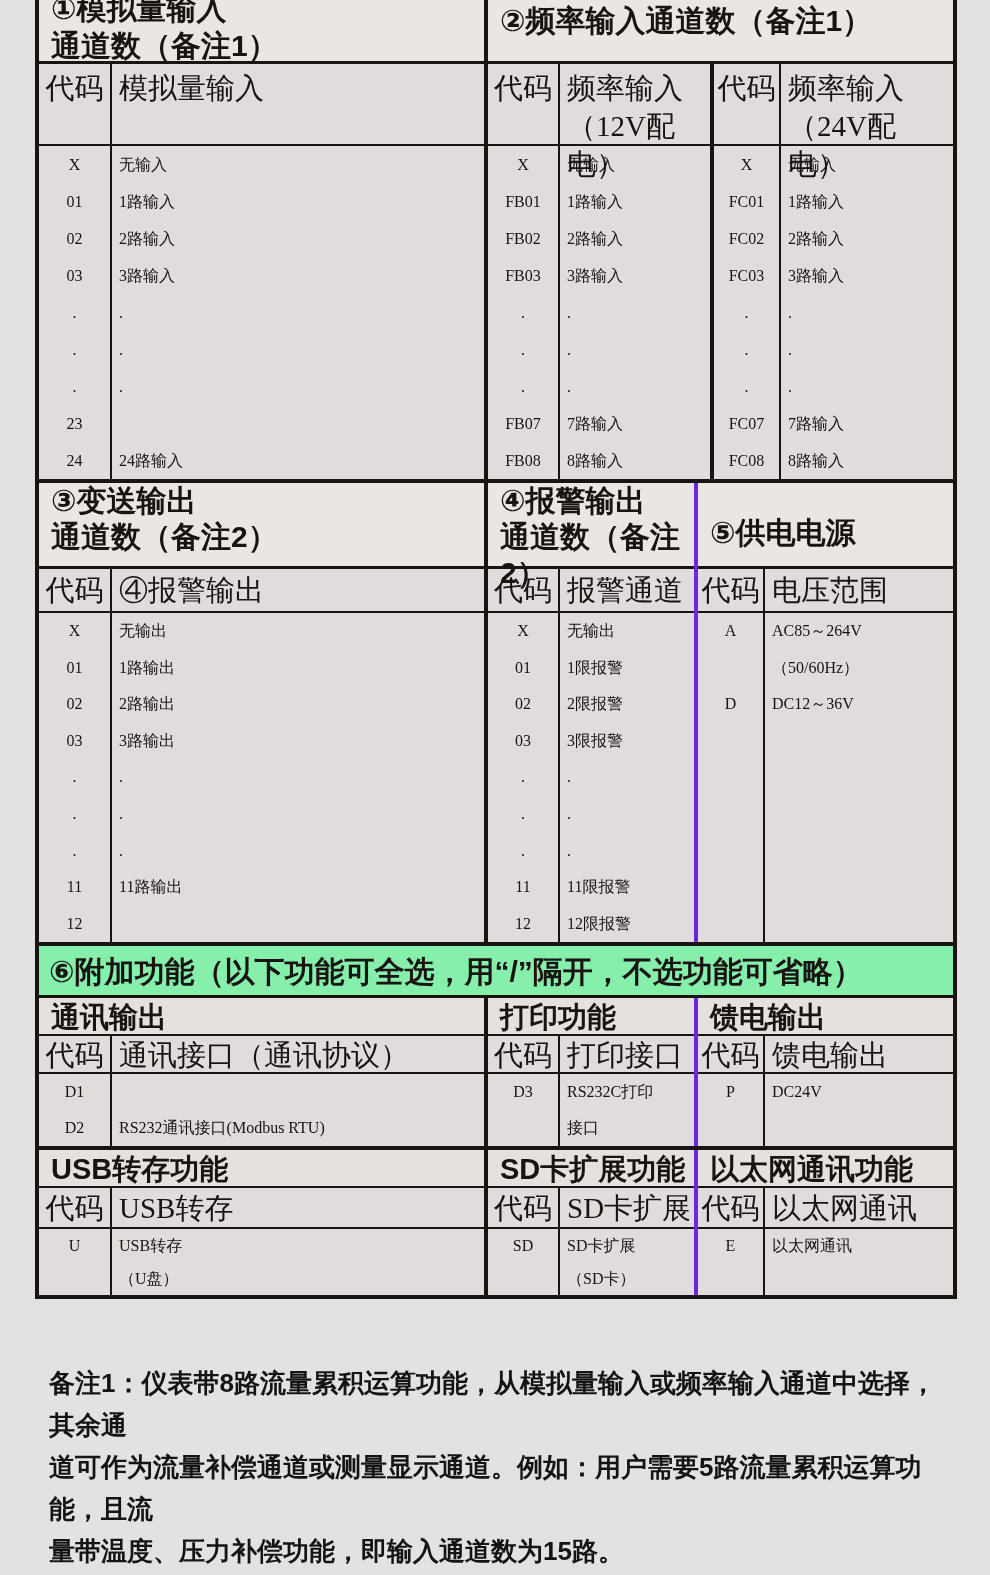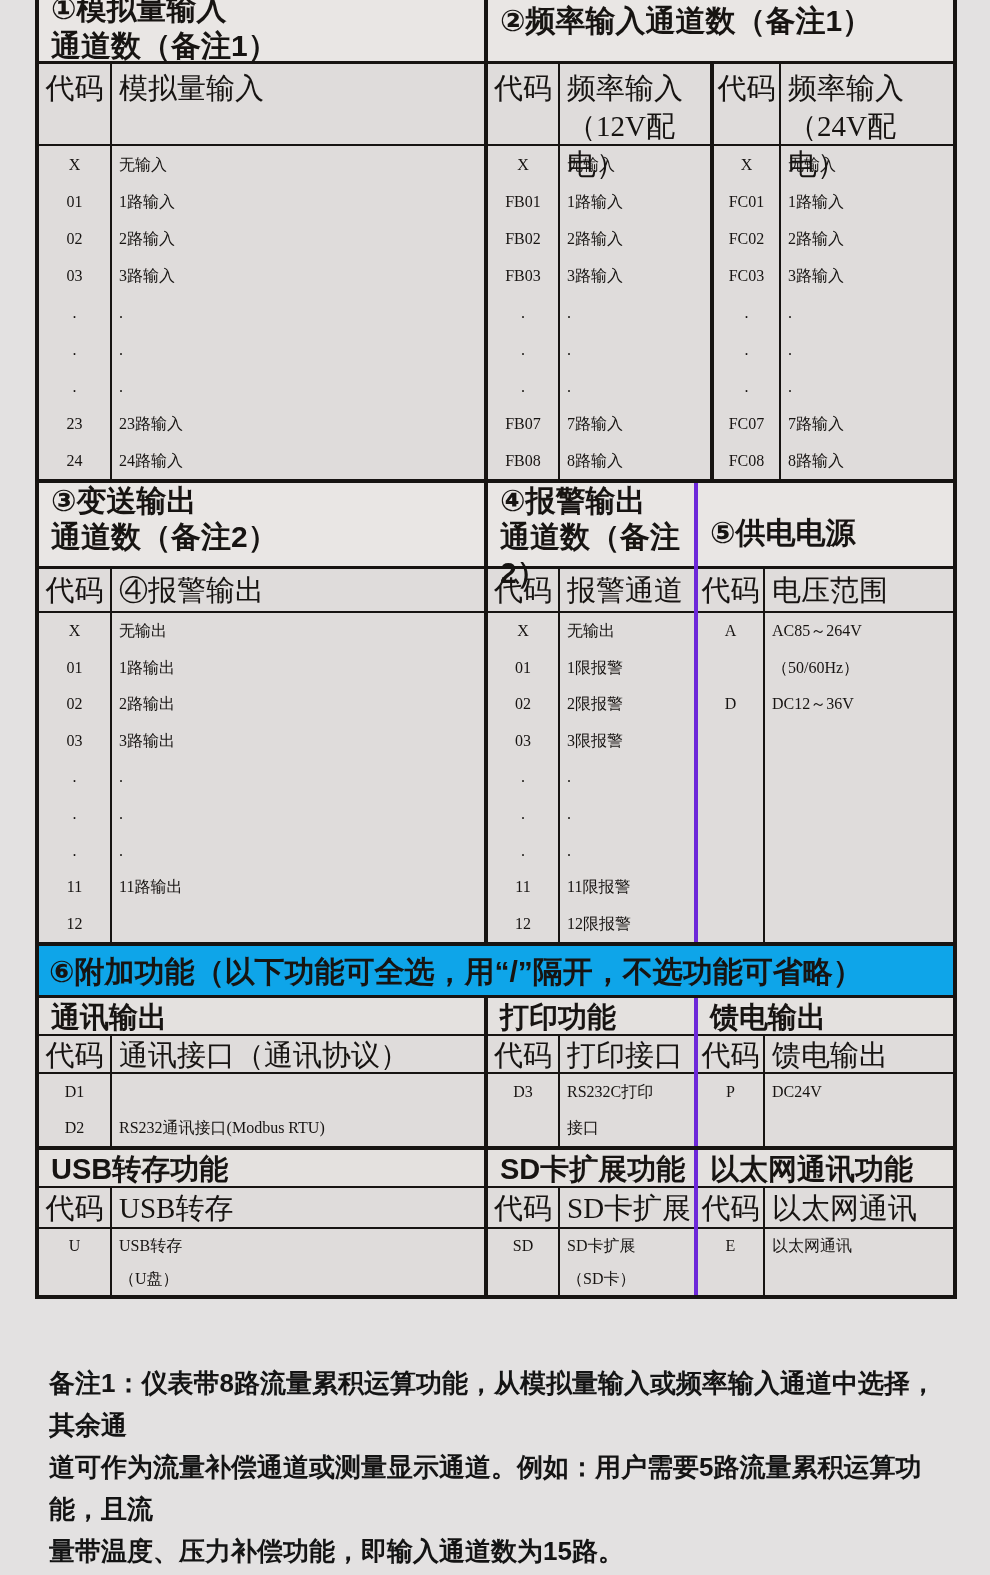--- a/index.html
+++ b/index.html
@@ -46,21 +46,21 @@
   .desc{flex:1;padding-left:9px;white-space:pre-line}
 
   .band1 .sec-head{height:82px;line-height:38px;padding-top:5px}
   .band1 .sec-data{height:333px}
   .band1 .row{line-height:37px}
   .band2 .sec-head{height:44px;line-height:32px;padding-top:5px}
   .band2 .sec-data{height:330px}
   .band2 .row{line-height:36.6px}
 
   .band6-title{
-    background:#0ea5e9;border-bottom:3px solid #171412;height:52px;
+    background:#86efac;border-bottom:3px solid #171412;height:52px;
     font-family:"Liberation Sans","DejaVu Sans",sans-serif;font-weight:bold;
     font-size:30px;line-height:44px;padding:4px 4px 0 10px;white-space:nowrap;
   }
   .sub-title{
     background:#e4e1df;border-bottom:2px solid #171412;
     font-family:"Liberation Sans","DejaVu Sans",sans-serif;font-weight:bold;
     font-size:29px;line-height:32px;padding:3px 0 0 12px;height:38px;
   }
   .band4 .sec-head{height:38px;line-height:30px;padding-top:4px}
   .band4 .sec-data{height:70px}
@@ -122,21 +122,20 @@
             <span class="desc">.</span>
           </div>
 
           <div class="row dots">
             <span class="code">.</span>
             <span class="desc">.</span>
           </div>
 
           <div class="row">
             <span class="code">23</span>
-            <span class="desc">23路输入</span>
           </div>
 
           <div class="row">
             <span class="code">24</span>
             <span class="desc">24路输入</span>
           </div>
         </div>
     </div>
     <div class="colBC">
       <div class="sec-title one-line">②频率输入通道数（备注1）</div>

